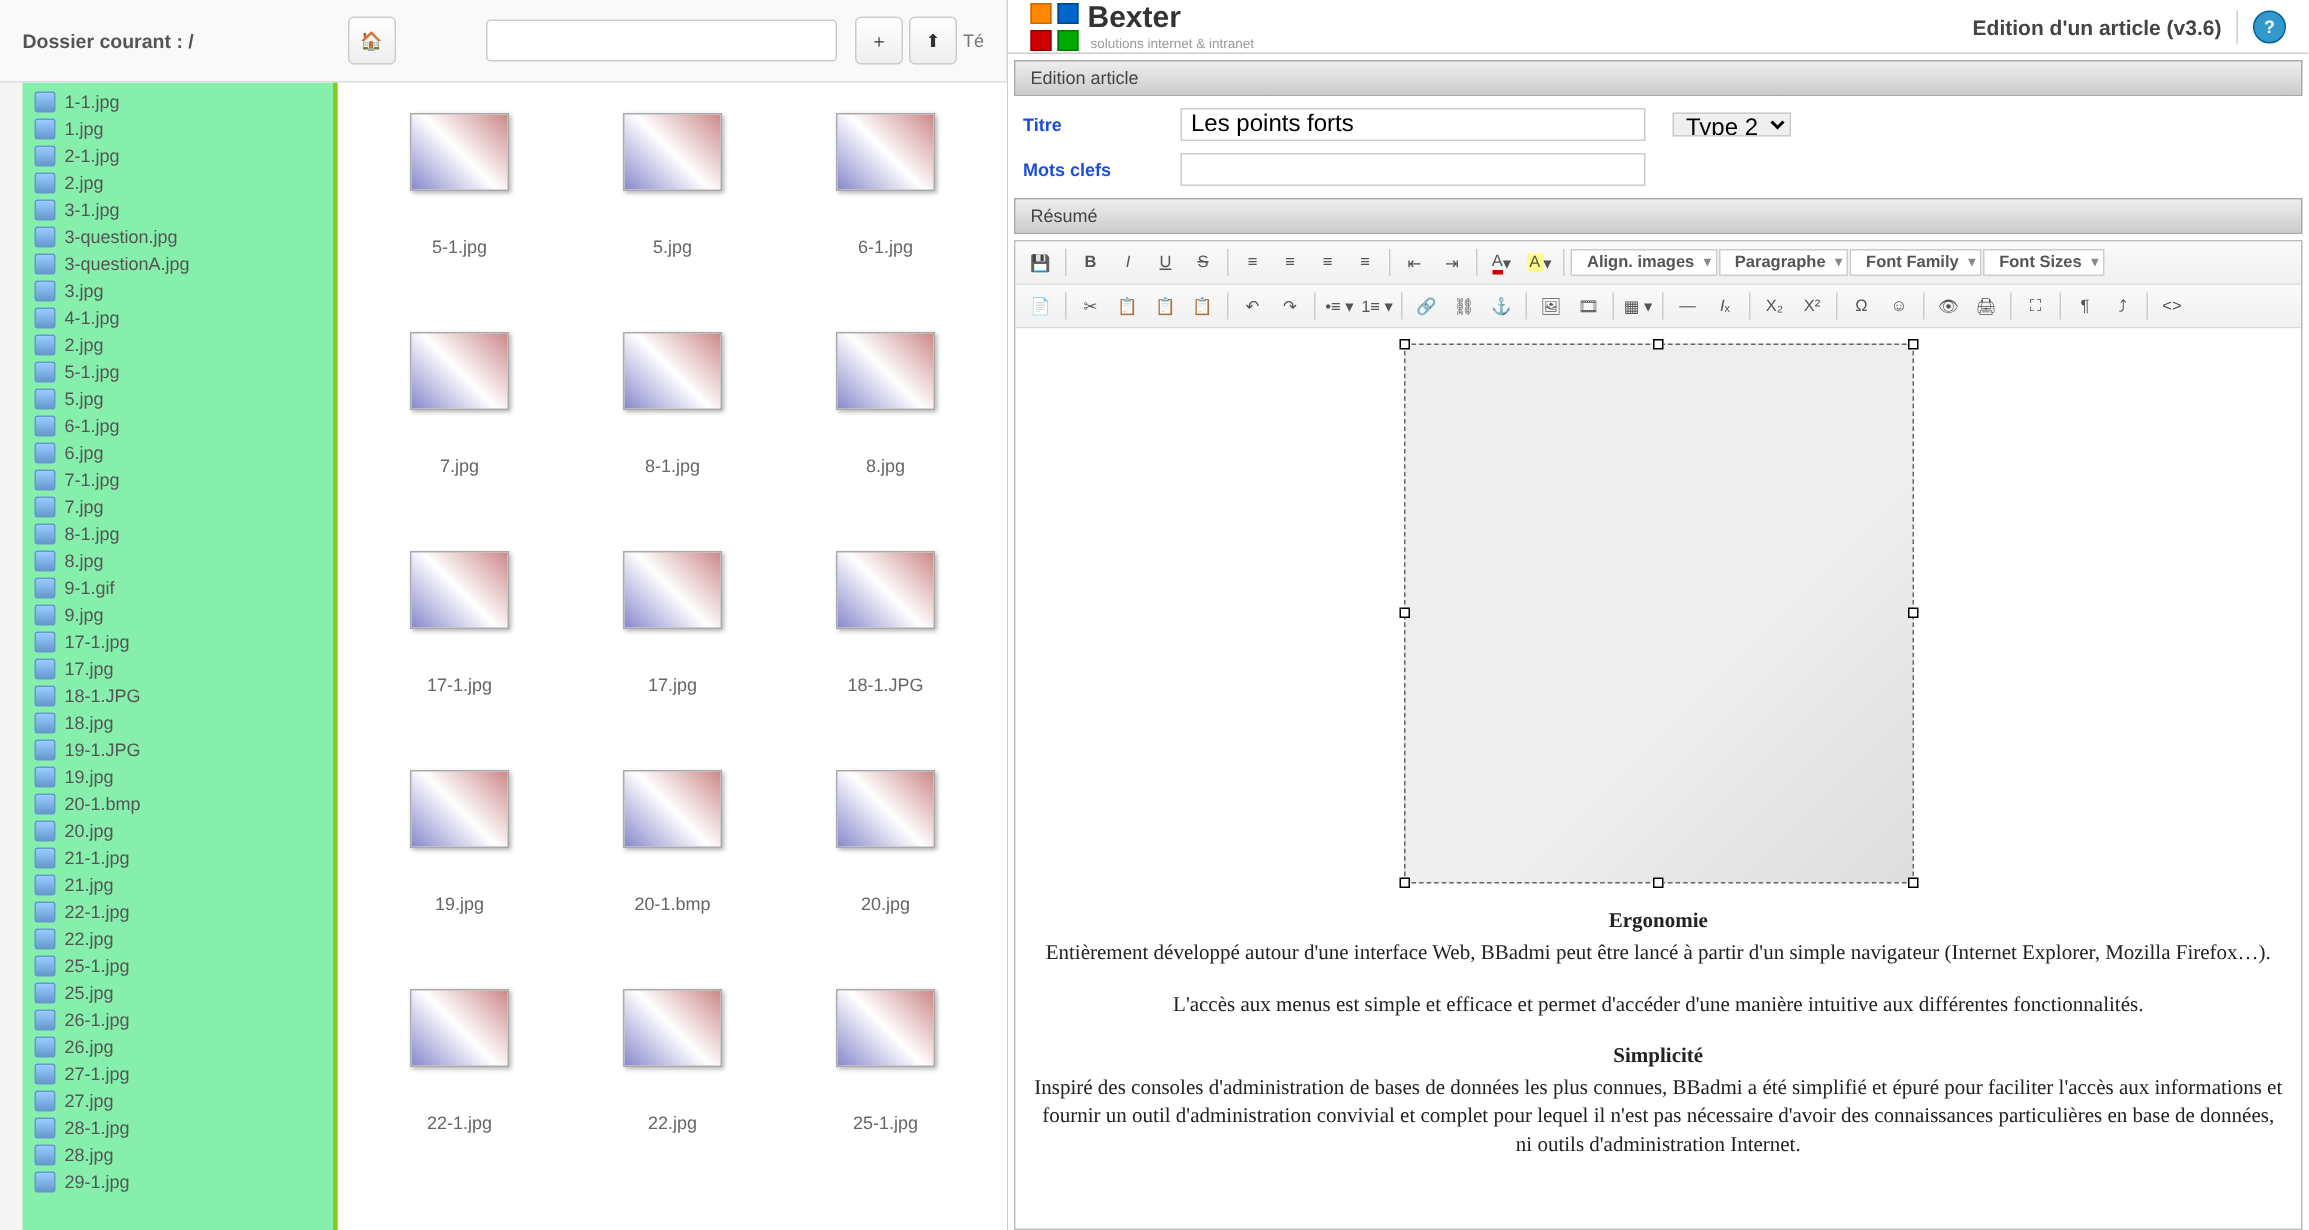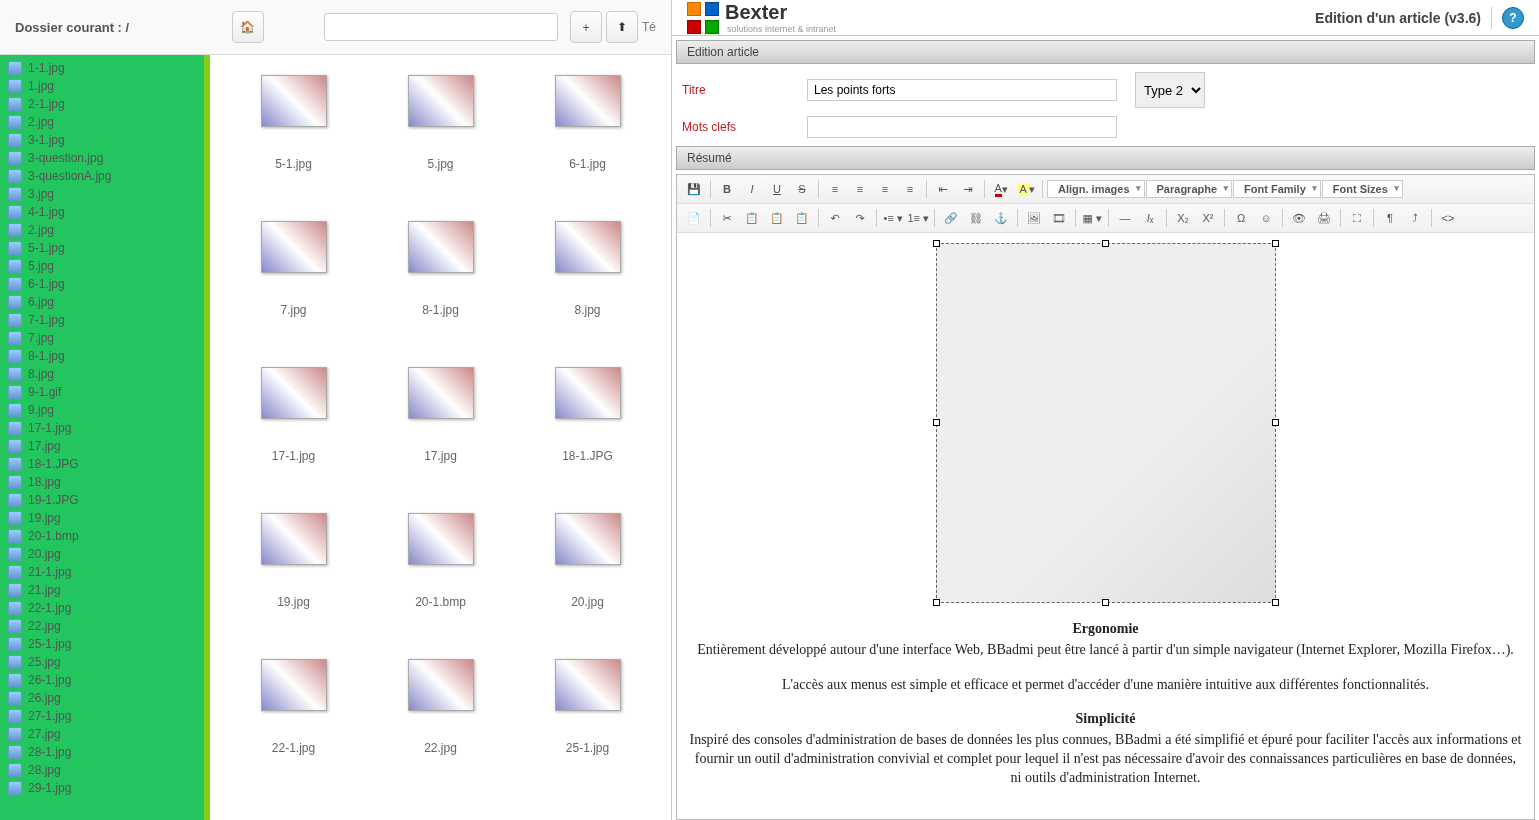--- a/index.html
+++ b/index.html
@@ -8,21 +8,21 @@
 
 
 .left-panel { width: 672px; height: 100%; border-right: 1px solid #ccc; display: flex; flex-direction: column; background: #f5f5f5; }
 .left-header { display: flex; align-items: center; padding: 27px 15px; border-bottom: 1px solid #ddd; background: #f9f9f9; height: 50px; }
 .folder-label { font-weight: bold; font-size: 13px; color: #555; flex: 1; }
 .home-btn { width: 32px; height: 32px; border: 1px solid #ccc; background: linear-gradient(#fff,#eee); border-radius: 4px; display:flex; align-items:center; justify-content:center; cursor:pointer; margin-right:60px;}
 .search-box { flex: 1; height: 28px; border: 1px solid #ccc; border-radius: 3px; padding: 0 8px; margin-right: 8px; background:#fff;}
 .plus-btn, .upload-btn { width: 32px; height: 32px; border: 1px solid #ccc; background: linear-gradient(#fff,#eee); border-radius: 4px; display:flex; align-items:center; justify-content:center; cursor:pointer; margin-left:4px;}
 .left-body { display: flex; flex: 1; overflow: hidden; }
 
-.file-list { width: 210px; background: #22c55e; border-right: 6px solid #84cc16; overflow-y: scroll; padding: 4px 2px; }
+.file-list { width: 210px; background: #86efac; border-right: 3px solid #84cc16; overflow-y: scroll; padding: 4px 2px; margin-left: 15px; }
 .file-item { display: flex; align-items: center; padding: 2px 6px; cursor: pointer; font-size: 12px; color: #555; }
 .file-icon { width: 14px; height: 14px; margin-right: 6px; background: linear-gradient(#9cf,#69c); border:1px solid #69c; border-radius:2px; flex-shrink:0;}
 
 .thumb-grid { flex: 1; overflow-y: auto; padding: 20px 10px; background: #fff; }
 .thumb-row { display: flex; justify-content: space-around; margin-bottom: 50px; }
 .thumb-cell { width: 140px; text-align: center; cursor:pointer;}
 .thumb-img { width: 66px; height: 52px; margin: 0 auto 30px; border: 1px solid #aaa; box-shadow: 1px 1px 3px rgba(0,0,0,0.3); background: linear-gradient(45deg,#88c,#fff,#c88); }
 .thumb-label { font-size: 12px; color: #666; }
 
 
@@ -34,24 +34,24 @@
 .logo-cube .c2{position:absolute;width:14px;height:14px;background:#06c;top:0;right:0;border:1px solid #048;}
 .logo-cube .c3{position:absolute;width:14px;height:14px;background:#c00;bottom:0;left:0;border:1px solid #900;}
 .logo-cube .c4{position:absolute;width:14px;height:14px;background:#0a0;bottom:0;right:0;border:1px solid #070;}
 .logo-text { font-size:20px; font-weight:bold; color:#333; }
 .logo-sub { font-size:9px; color:#999; margin-left:2px;}
 .right-title { margin-left:auto; font-weight:bold; color:#444; font-size:14px;}
 .help-btn { width:22px;height:22px;border-radius:50%;background:#39c;color:#fff;display:flex;align-items:center;justify-content:center;margin-left:10px;font-weight:bold;cursor:pointer;border:1px solid #069;}
 
 .section-bar { background: linear-gradient(#eee,#ccc); border: 1px solid #aaa; padding: 4px 10px; font-size: 12px; color:#444; margin:4px;}
 .form-row { display:flex; align-items:center; padding: 4px 10px; gap:10px;}
-.form-label { width: 95px; color:#b91c1c;}
-.form-input { border:1px solid #ccc; height:22px; padding:0 6px; font-size:12px;margin-left:20px;}
+.form-label { width: 95px; color:#1d4ed8;font-weight:bold;}
+.form-input { border:1px solid #ccc; height:22px; padding:0 6px; font-size:16px;}
 .titre-input { width: 310px; }
-.type-select { border:1px solid #ccc; height:36px; padding:0 4px; font-size:13px; margin-left:8px;}
+.type-select { border:1px solid #ccc; height:16px; padding:0 4px; font-size:16px; margin-left:8px;}
 .mots-input { width: 310px; }
 
 .editor-wrap { margin: 0 4px; border:1px solid #bbb; flex:1; display:flex; flex-direction:column; overflow:hidden;}
 .toolbar-row { display:flex; align-items:center; padding:3px 5px; border-bottom:1px solid #ddd; background:linear-gradient(#fafafa,#f0f0f0); gap:1px; flex-wrap:nowrap; font-size:11px;}
 .tb-btn { width:24px; height:22px; display:flex; align-items:center; justify-content:center; cursor:pointer; border-radius:2px; color:#555;}
 .tb-sep { width:1px; height:18px; background:#ccc; margin:0 3px;}
 .tb-combo { border:1px solid #ccc; padding:2px 14px 2px 10px; background:#fff; cursor:pointer; position:relative; font-size:11px; color:#555; margin:0 0;font-weight:bold;}
 .tb-combo::after{content:"▾"; position:absolute; right:3px; top:2px; font-size:9px; color:#888;}
 
 .editor-body { flex:1; overflow-y:auto; padding:10px 12px; background:#fff; font-family: Georgia, serif; font-size:14px; color:#222; position:relative;}

